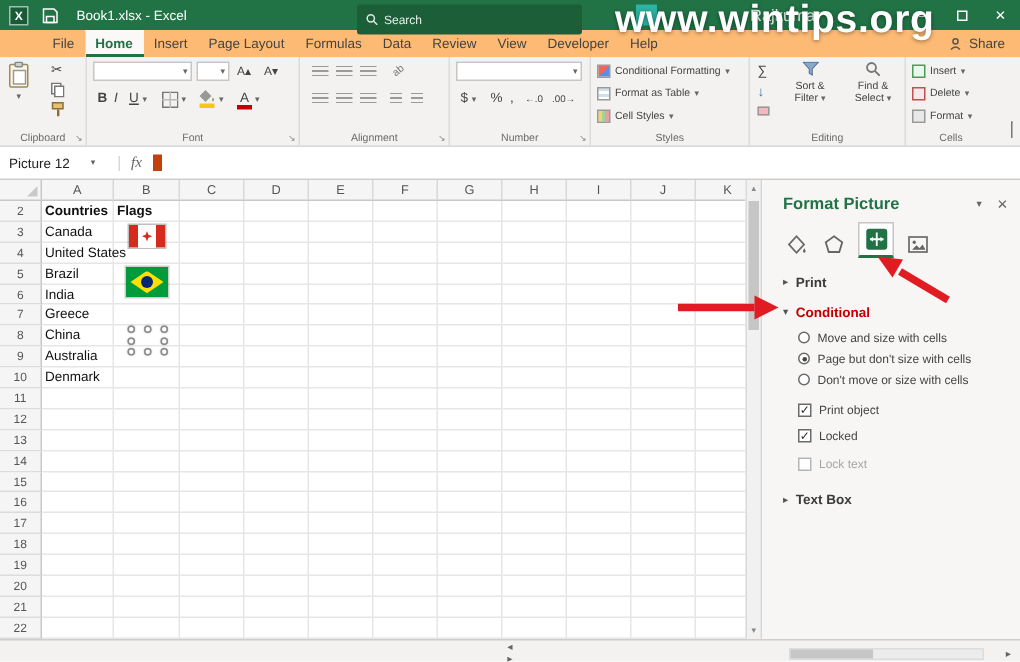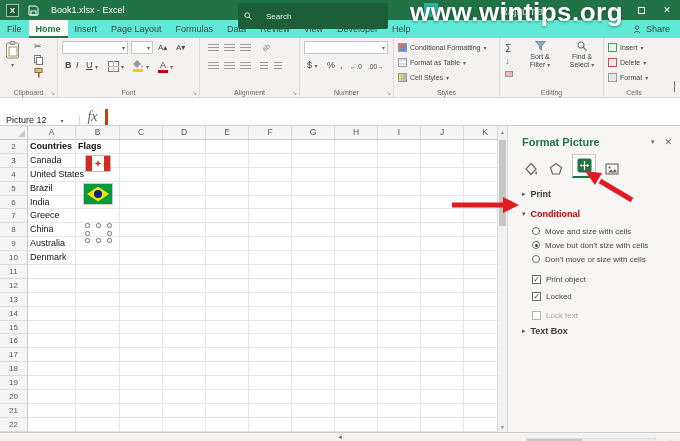--- a/index.html
+++ b/index.html
@@ -5,33 +5,33 @@
   *{margin:0;padding:0;box-sizing:border-box;font-family:"Liberation Sans","DejaVu Sans",sans-serif;}
   html,body{width:680px;height:441px;}
   body{position:relative;overflow:hidden;background:#fff;font-size:9px;color:#333;}
 
   
   .titlebar{height:20px;background:#217346;display:flex;align-items:center;color:#fff;position:relative;}
   .xl-logo{width:13px;height:13px;margin-left:6px;background:#185c37;border:1px solid rgba(255,255,255,.6);color:#fff;
            font-size:8px;font-weight:bold;display:flex;align-items:center;justify-content:center;}
   .tb-ic{margin-left:9px;display:flex;align-items:center;}
   .tb-title{margin-left:12px;font-size:9px;color:#fff;white-space:nowrap;}
-  .searchbox{position:absolute;left:238px;top:3px;width:150px;height:26px;background:#1b5e38;border-radius:2px;
-             display:flex;align-items:center;gap:14px;padding-left:6px;color:#e8f0ea;font-size:8px;}
+  .searchbox{position:absolute;left:238px;top:3px;width:150px;height:20px;background:#1b5e38;border-radius:2px;
+             display:flex;align-items:center;gap:4px;padding-left:6px;color:#e8f0ea;font-size:8px;}
   .avatar{position:absolute;left:424px;top:3px;width:14px;height:14px;background:#2bb3a3;}
   .tb-user{position:absolute;left:500px;top:5px;font-size:11px;color:#e8f0ea;}
   .winctl{position:absolute;right:0;top:0;height:20px;display:flex;}
   .winbtn{width:26px;height:20px;display:flex;align-items:center;justify-content:center;color:#fff;font-size:9px;}
   .maxbox{width:7px;height:7px;border:1px solid #fff;}
 
   .watermark{position:absolute;left:410px;top:-3px;z-index:90;font-size:26px;font-weight:bold;color:#fff;
              letter-spacing:.5px;text-shadow:0 1px 3px rgba(0,0,0,.45);pointer-events:none;}
 
   
-  .tabrow{height:18px;background:#5eead4;display:flex;align-items:stretch;}
+  .tabrow{height:18px;background:#fdba74;display:flex;align-items:stretch;padding-left:28px;}
   .tab{padding:0 7px;line-height:18px;font-size:9px;color:#444;white-space:nowrap;}
   .tab.active{color:#217346;font-weight:bold;box-shadow:inset 0 -2px 0 #217346;background:#faf9f8;}
   .tab.contextual{color:#217346;}
   .share{margin-left:auto;display:flex;align-items:center;gap:4px;padding:0 10px;color:#444;}
 
   
   .ribbon{height:60px;background:#f3f2f1;border-bottom:1px solid #d8d6d4;display:flex;position:relative;}
   .grp{position:relative;height:100%;border-right:1px solid #dcdbda;flex:none;}
   .grp-label{position:absolute;bottom:1px;left:0;right:0;text-align:center;font-size:7px;color:#6a6a6a;}
   .launcher{position:absolute;bottom:1px;right:2px;font-size:6px;color:#8a8a8a;}
@@ -41,24 +41,24 @@
          color:#666;font-size:7px;padding-right:2px;}
   .car{font-size:6px;color:#666;}
   .lines{width:11px;height:8px;background:repeating-linear-gradient(#9a9a9a 0 1px,transparent 1px 3px);}
   .colorbar{width:10px;height:3px;display:block;margin-top:-1px;}
   .stackbtn{position:absolute;left:4px;height:13px;display:flex;align-items:center;gap:3px;font-size:7px;color:#444;white-space:nowrap;}
   .mini9{width:9px;height:9px;flex:none;border:1px solid #9a9a9a;}
   .bigbtn{position:absolute;top:3px;text-align:center;font-size:7px;color:#444;line-height:8px;}
   .chevup{width:6px;height:6px;border-left:1px solid #777;border-top:1px solid #777;transform:rotate(45deg);}
 
   
-  .fbar{height:28px;background:#fff;border-bottom:1px solid #cfcdcb;display:flex;align-items:flex-end;}
+  .fbar{height:22px;background:#fff;border-bottom:1px solid #cfcdcb;display:flex;align-items:center;}
   .namebox{width:80px;border-right:1px solid #d8d8d8;display:flex;align-items:center;padding-left:6px;gap:14px;font-size:9px;color:#222;}
-  .fx{width:28px;display:flex;align-items:center;justify-content:center;border-right:3px solid #c2410c;
-      font-family:"Liberation Serif",serif;font-style:italic;font-size:14px;color:#666;}
+  .fx{width:28px;display:flex;align-items:center;justify-content:center;border-right:6px solid #c2410c;
+      font-family:"Liberation Serif",serif;font-style:italic;font-size:10px;color:#666;}
   .finput{flex:1;}
 
   
   .main{display:flex;height:306px;}
   .sheet{width:497px;position:relative;overflow:hidden;background:#fff;}
   .col-row{display:flex;height:14px;background:#f5f5f5;border-bottom:1px solid #c8c8c8;}
   .corner{width:28px;flex:none;border-right:1px solid #c8c8c8;position:relative;}
   .corner:after{content:"";position:absolute;right:2px;bottom:2px;border-left:7px solid transparent;border-bottom:7px solid #c9c9c9;}
   .col-h{width:43px;flex:none;border-right:1px solid #d8d8d8;text-align:center;font-size:8.5px;color:#555;line-height:13px;}
   .grid-row{display:flex;height:13.9px;}
@@ -718,41 +718,41 @@
       <span class="tri">▾</span>
       <span>Conditional</span>
     </div>
 
     <div class="optrow" style="margin-top:2px">
       <span class="radio"></span>
       <span>Move and size with cells</span>
     </div>
     <div class="optrow">
       <span class="radio on"></span>
-      <span>Move but don't size with cells</span>
+      <span>Page but don't size with cells</span>
     </div>
     <div class="optrow">
       <span class="radio"></span>
       <span>Don't move or size with cells</span>
     </div>
 
     <div class="chkrow" style="margin-top:6px">
       <span class="chk">✓</span>
       <span>Print object</span>
     </div>
     <div class="chkrow">
       <span class="chk">✓</span>
       <span>Locked</span>
     </div>
     <div class="chkrow disabled" style="margin-top:4px">
       <span class="chk dis"></span>
       <span>Lock text</span>
     </div>
 
-    <div class="section" style="margin-top:0">
+    <div class="section" style="margin-top:8px">
       <span class="tri">▸</span>
       <span>Text Box</span>
     </div>
   </aside>
 </div>
 
 <div class="statusbar">
   <span class="navarr">◂</span>
   <span class="navarr">▸</span>
   <div class="sheettab">Sheet1</div>

